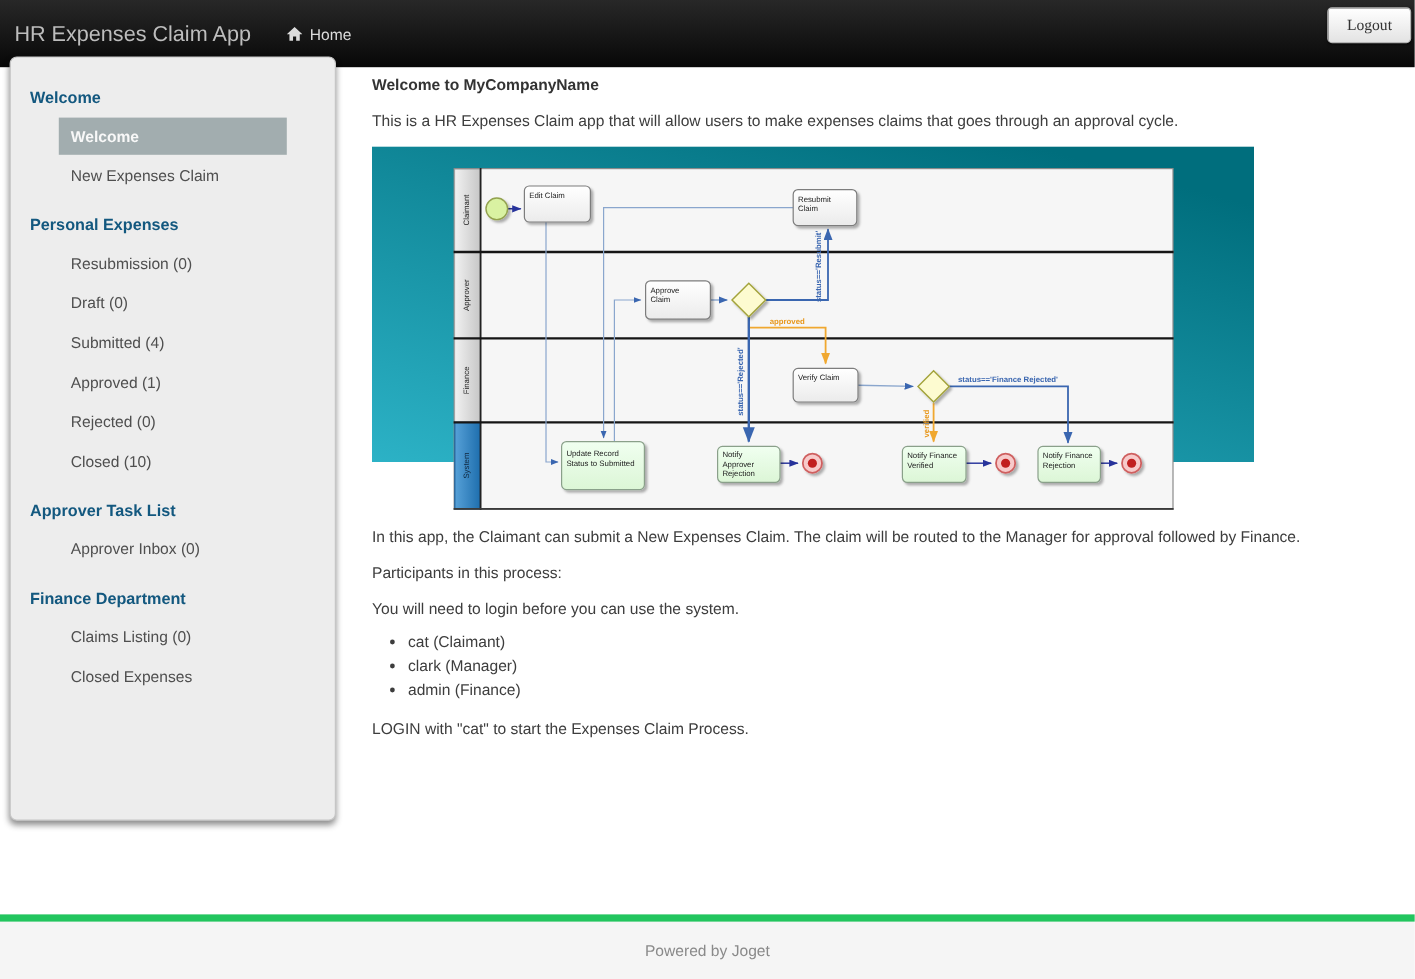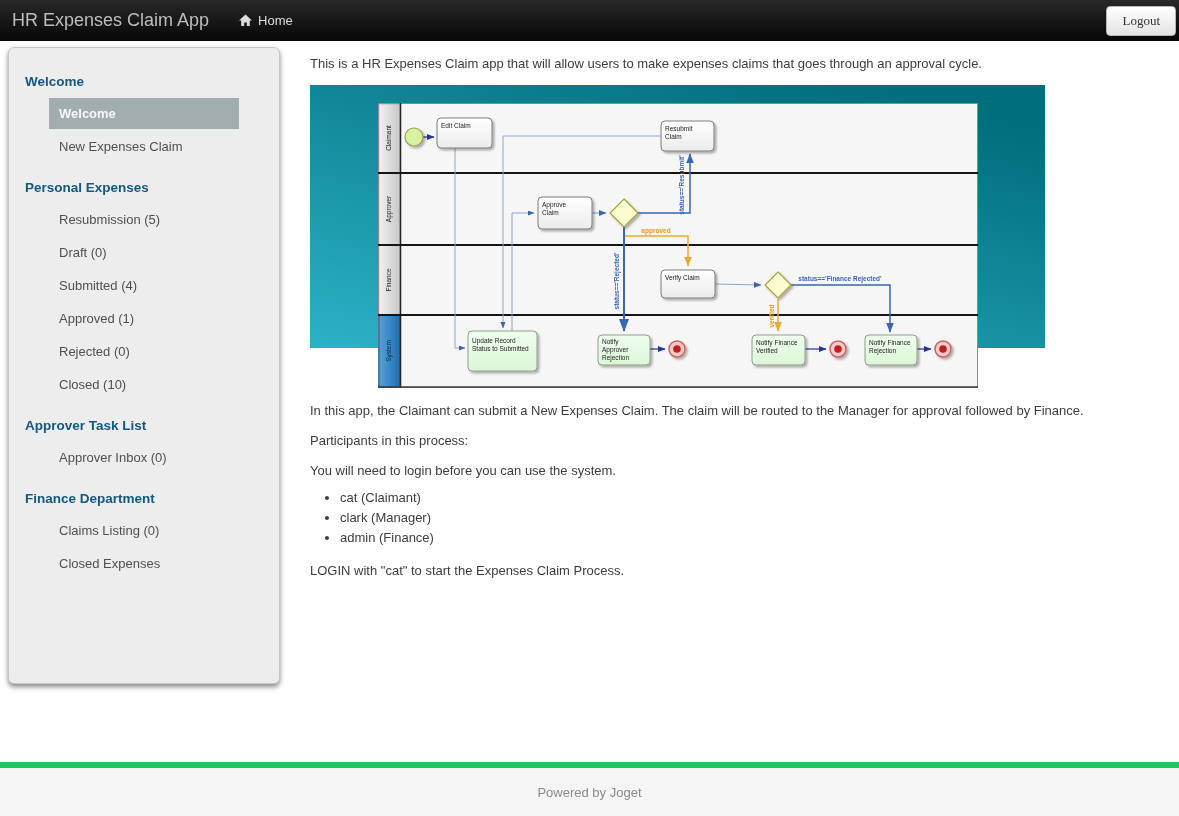--- a/index.html
+++ b/index.html
@@ -2,21 +2,21 @@
 <html><head>
 <meta charset="utf-8">
 <style>
   html,body{margin:0;padding:0;}
   body{
     width:1179px;height:816px;position:relative;overflow:hidden;
     background:#ffffff;font-family:"Liberation Sans",sans-serif;
   }
   
   .navbar{
-    height:41px;background:linear-gradient(#282828,#070707);
+    height:56px;background:linear-gradient(#282828,#070707);
     display:flex;align-items:center;position:relative;
   }
   .brand{color:#bdbdbd;font-size:18px;padding-left:12px;white-space:nowrap;}
   .home-link{
     display:flex;align-items:center;gap:6px;margin-left:30px;
     color:#dcdcdc;font-size:13px;cursor:pointer;
   }
   .home-icon{width:13px;height:13px;display:inline-block;}
   .logout-btn{
     position:absolute;right:3px;top:6px;padding:6px 15px;
@@ -77,36 +77,37 @@
   <button class="logout-btn">Logout</button>
 </div>
 
 <div class="sidebar">
   <div class="side-heading">Welcome</div>
   <div class="side-item selected">Welcome</div>
 
   <div class="side-item">New Expenses Claim</div>
 
   <div class="side-heading">Personal Expenses</div>
-  <div class="side-item">Resubmission (5)</div>
+  <div class="side-item">Resubmission (0)</div>
   <div class="side-item">Draft (0)</div>
   <div class="side-item">Submitted (4)</div>
   <div class="side-item">Approved (1)</div>
   <div class="side-item">Rejected (0)</div>
   <div class="side-item">Closed (10)</div>
 
   <div class="side-heading">Approver Task List</div>
   <div class="side-item">Approver Inbox (0)</div>
 
   <div class="side-heading">Finance Department</div>
   <div class="side-item">Claims Listing (0)</div>
   <div class="side-item">Closed Expenses</div>
 </div>
 
 <div class="main">
+  <div class="page-title">Welcome to MyCompanyName</div>
   <p>This is a HR Expenses Claim app that will allow users to make expenses claims that goes through an approval cycle.</p>
 
   <div class="diagram-wrap">
     <svg width="735" height="303" viewBox="0 0 735 303">
       <defs>
         <linearGradient id="tealGrad" x1="75%" y1="0%" x2="0%" y2="100%">
           <stop offset="0" stop-color="#006e7d"></stop>
             <stop offset="1" stop-color="#2cb2c6"></stop>
         </linearGradient>
         <linearGradient id="laneGrad" x1="0" y1="0" x2="1" y2="0">

